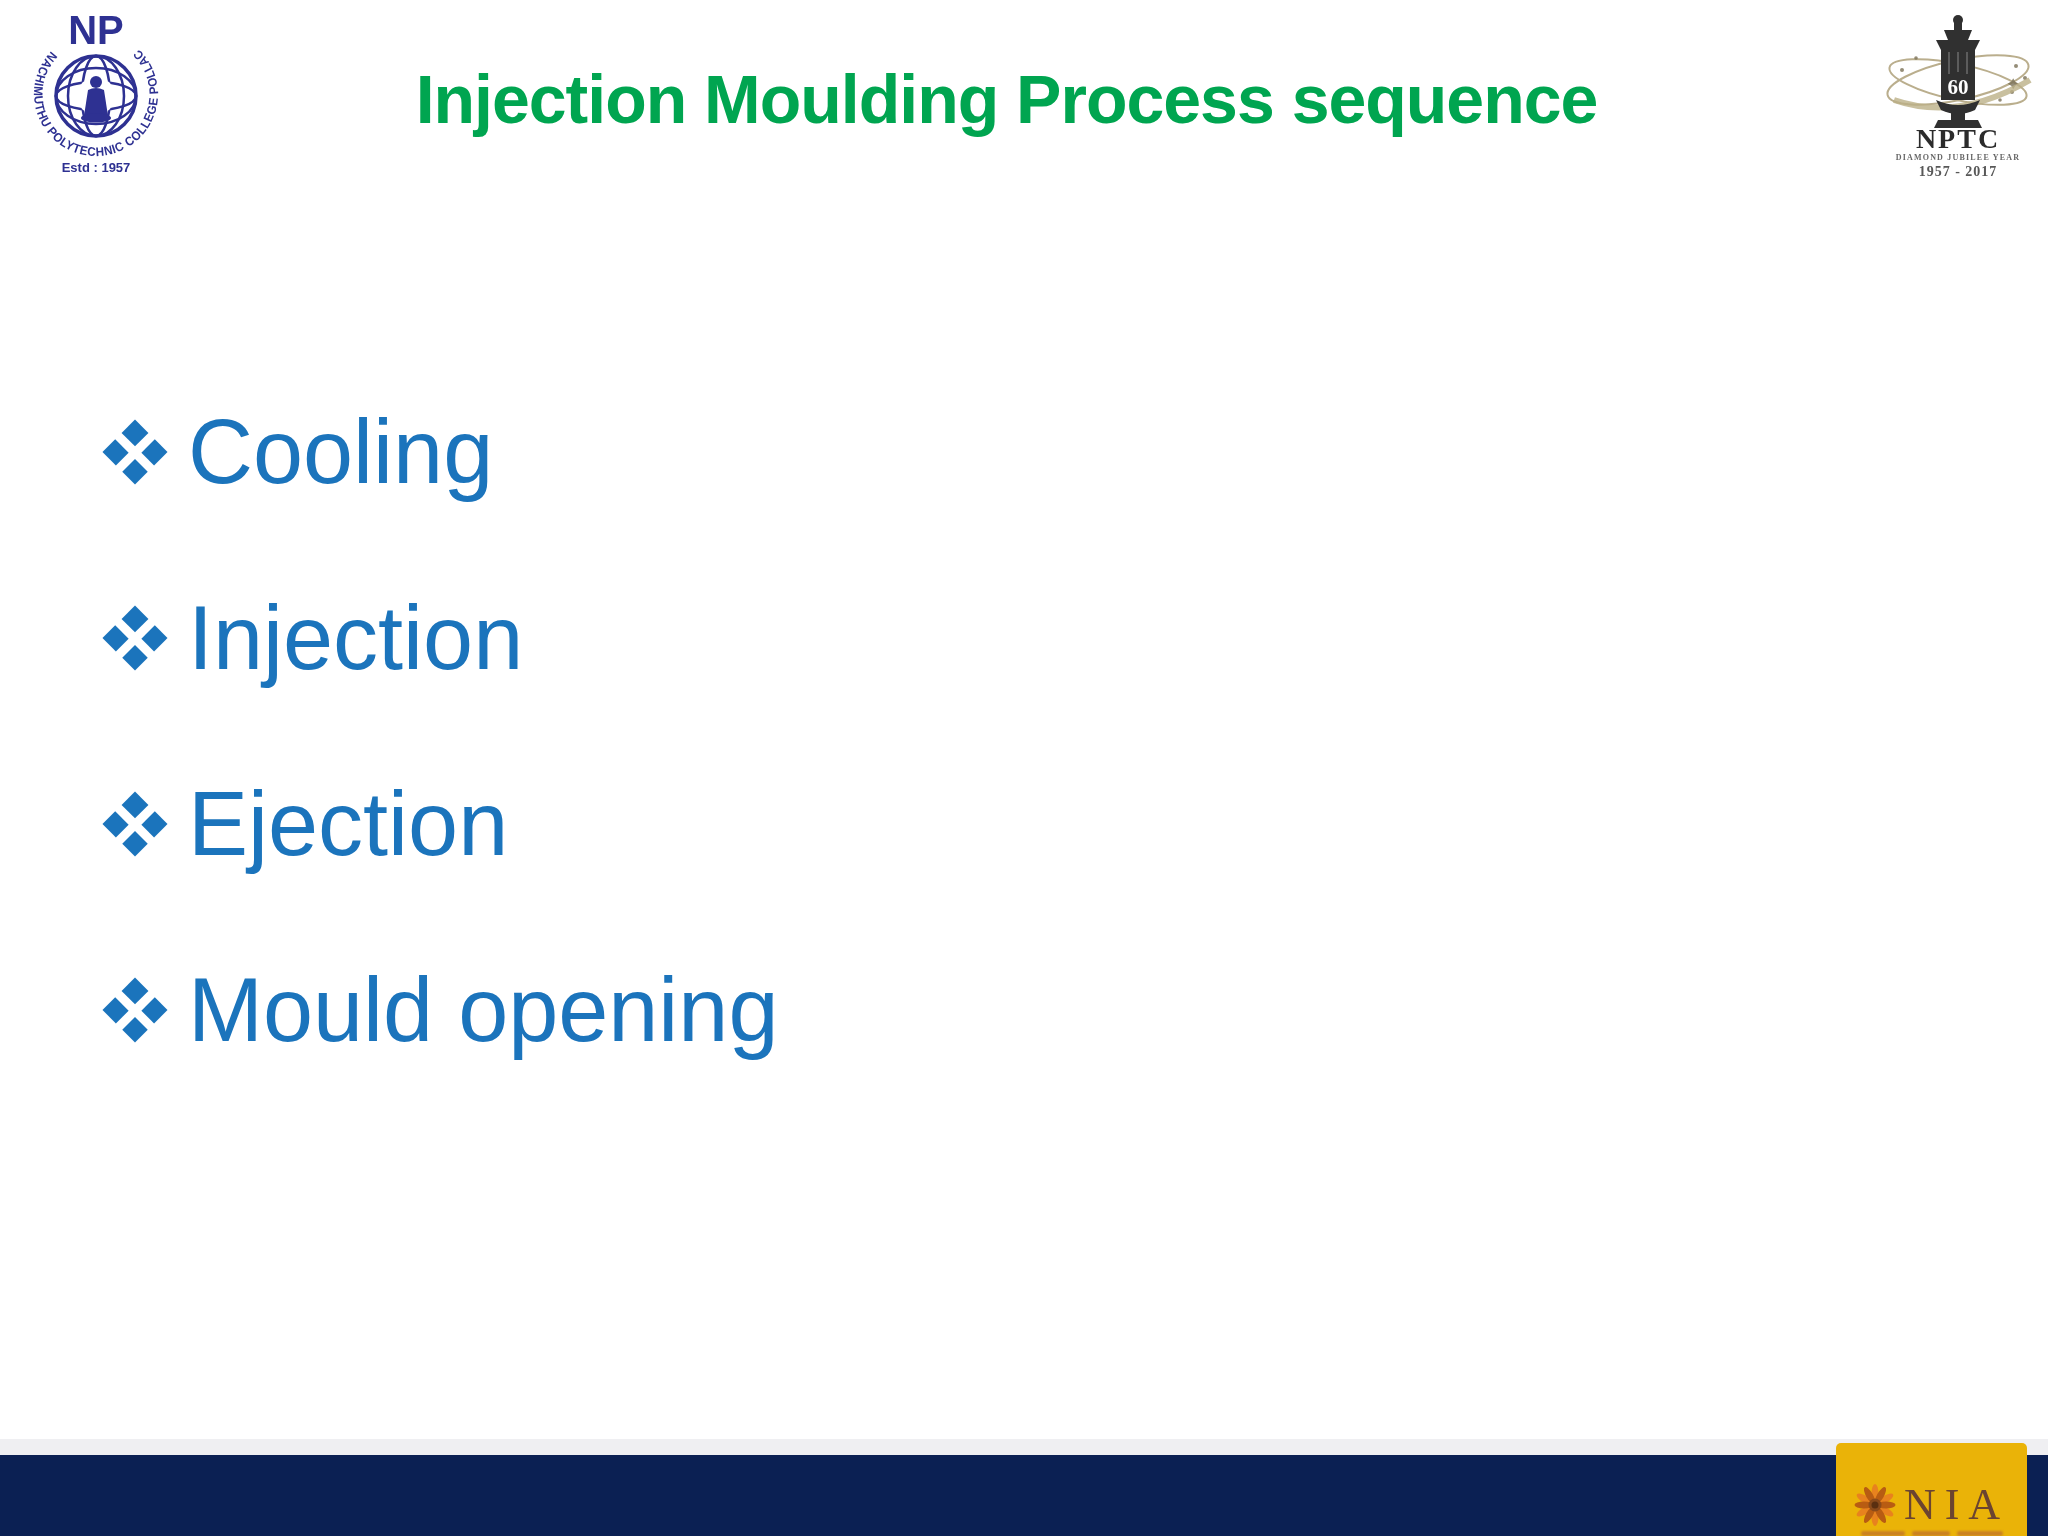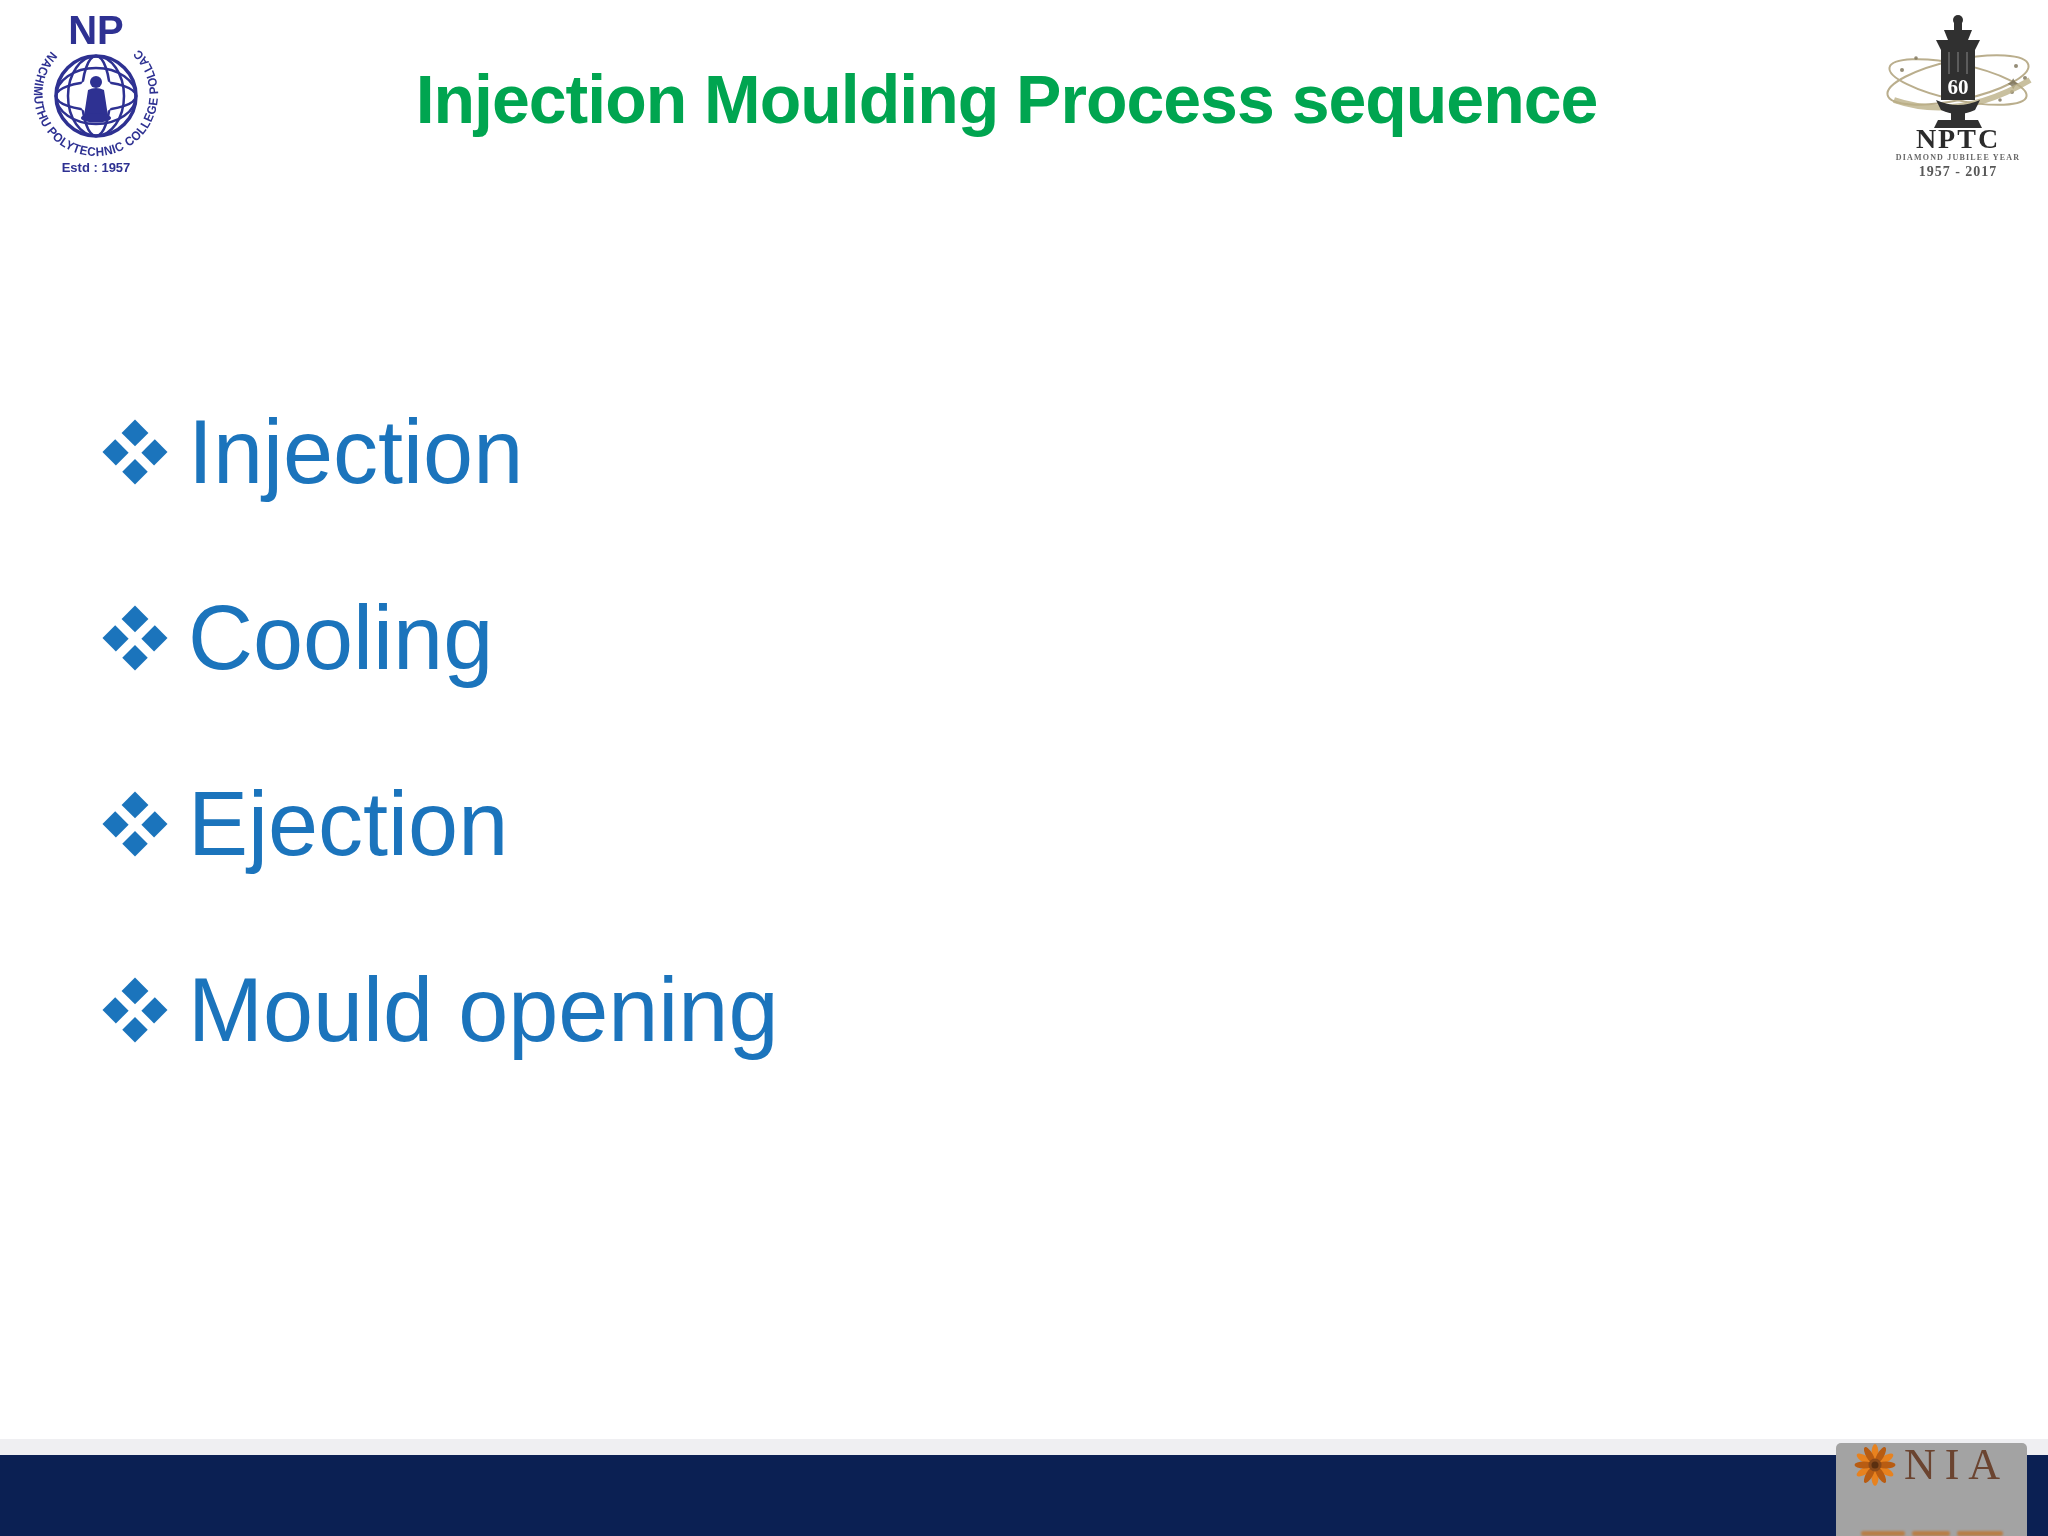--- a/index.html
+++ b/index.html
@@ -53,24 +53,24 @@
     position:absolute; left:0; right:0; bottom:81px; height:16px;
     background:#EFEFF2;
   }
   .footer-bar {
     position:absolute; left:0; right:0; bottom:0; height:81px;
     background:#0B2053;
   }
   .nia-box {
     position:absolute; right:21px; bottom:0;
     width:191px; height:93px;
-    background:#a3a3a3;
+    background:#eab308;
     border-radius:5px 5px 0 0;
     display:flex; flex-direction:column;
-    align-items:center; justify-content:space-between;
+    align-items:center; justify-content:flex-end;
     gap:4px;
   }
   .nia-row { display:flex; align-items:center; gap:8px; }
   .nia-name {
     font-family:"Liberation Serif", serif;
     font-size:44px; color:#6B4430;
     letter-spacing:9px; line-height:1;
   }
   .nia-tagline { display:flex; gap:7px; filter:blur(0.8px); opacity:.75; }
   .nia-tagline i { display:block; height:5px; background:#C0722A; border-radius:2px; }
@@ -164,30 +164,30 @@
   </div>
 
   <ul class="bullet-list">
     <li class="bullet-item">
       <span class="diamond-cluster">
           <i></i>
           <i></i>
           <i></i>
           <i></i>
         </span>
+      <span class="bullet-label">Cooling</span>
+    </li>
+    <li class="bullet-item">
+      <span class="diamond-cluster">
+          <i></i>
+          <i></i>
+          <i></i>
+          <i></i>
+        </span>
       <span class="bullet-label">Injection</span>
-    </li>
-    <li class="bullet-item">
-      <span class="diamond-cluster">
-          <i></i>
-          <i></i>
-          <i></i>
-          <i></i>
-        </span>
-      <span class="bullet-label">Cooling</span>
     </li>
     <li class="bullet-item">
       <span class="diamond-cluster">
           <i></i>
           <i></i>
           <i></i>
           <i></i>
         </span>
       <span class="bullet-label">Ejection</span>
     </li>

